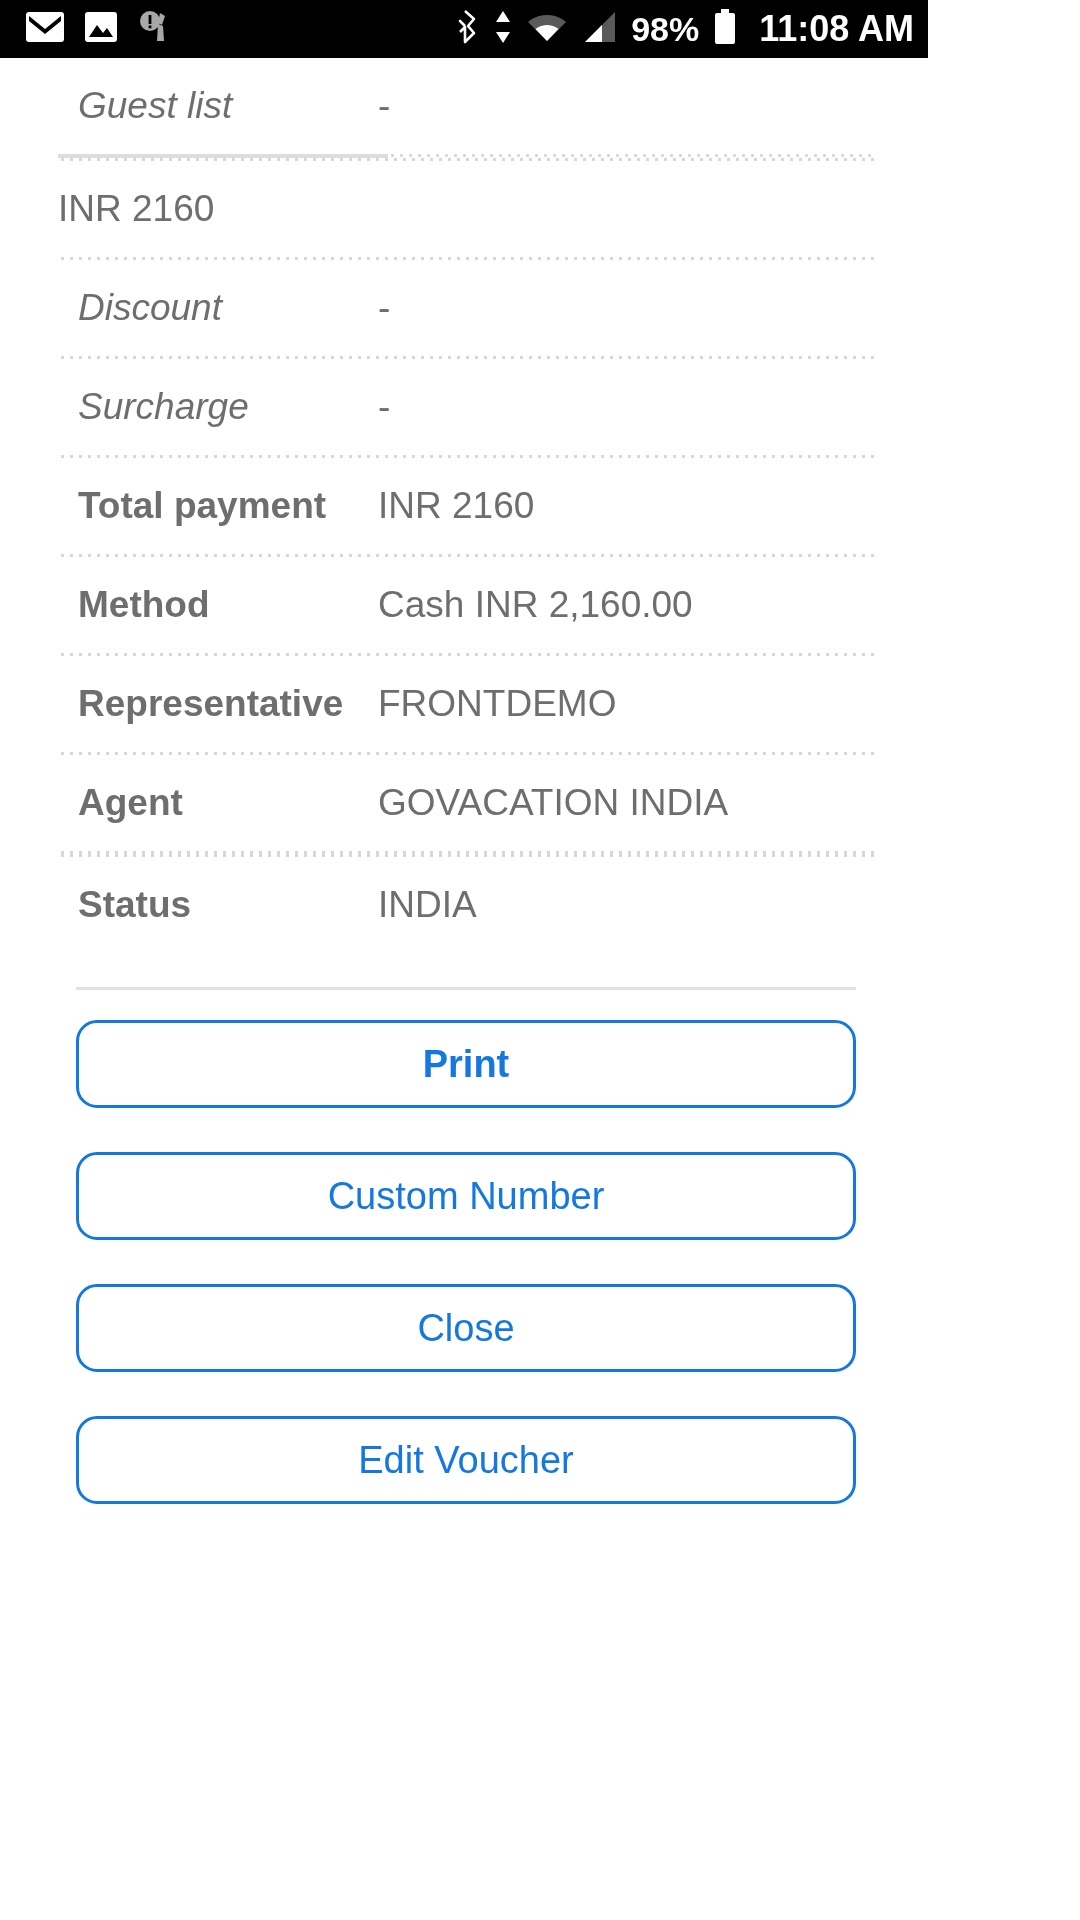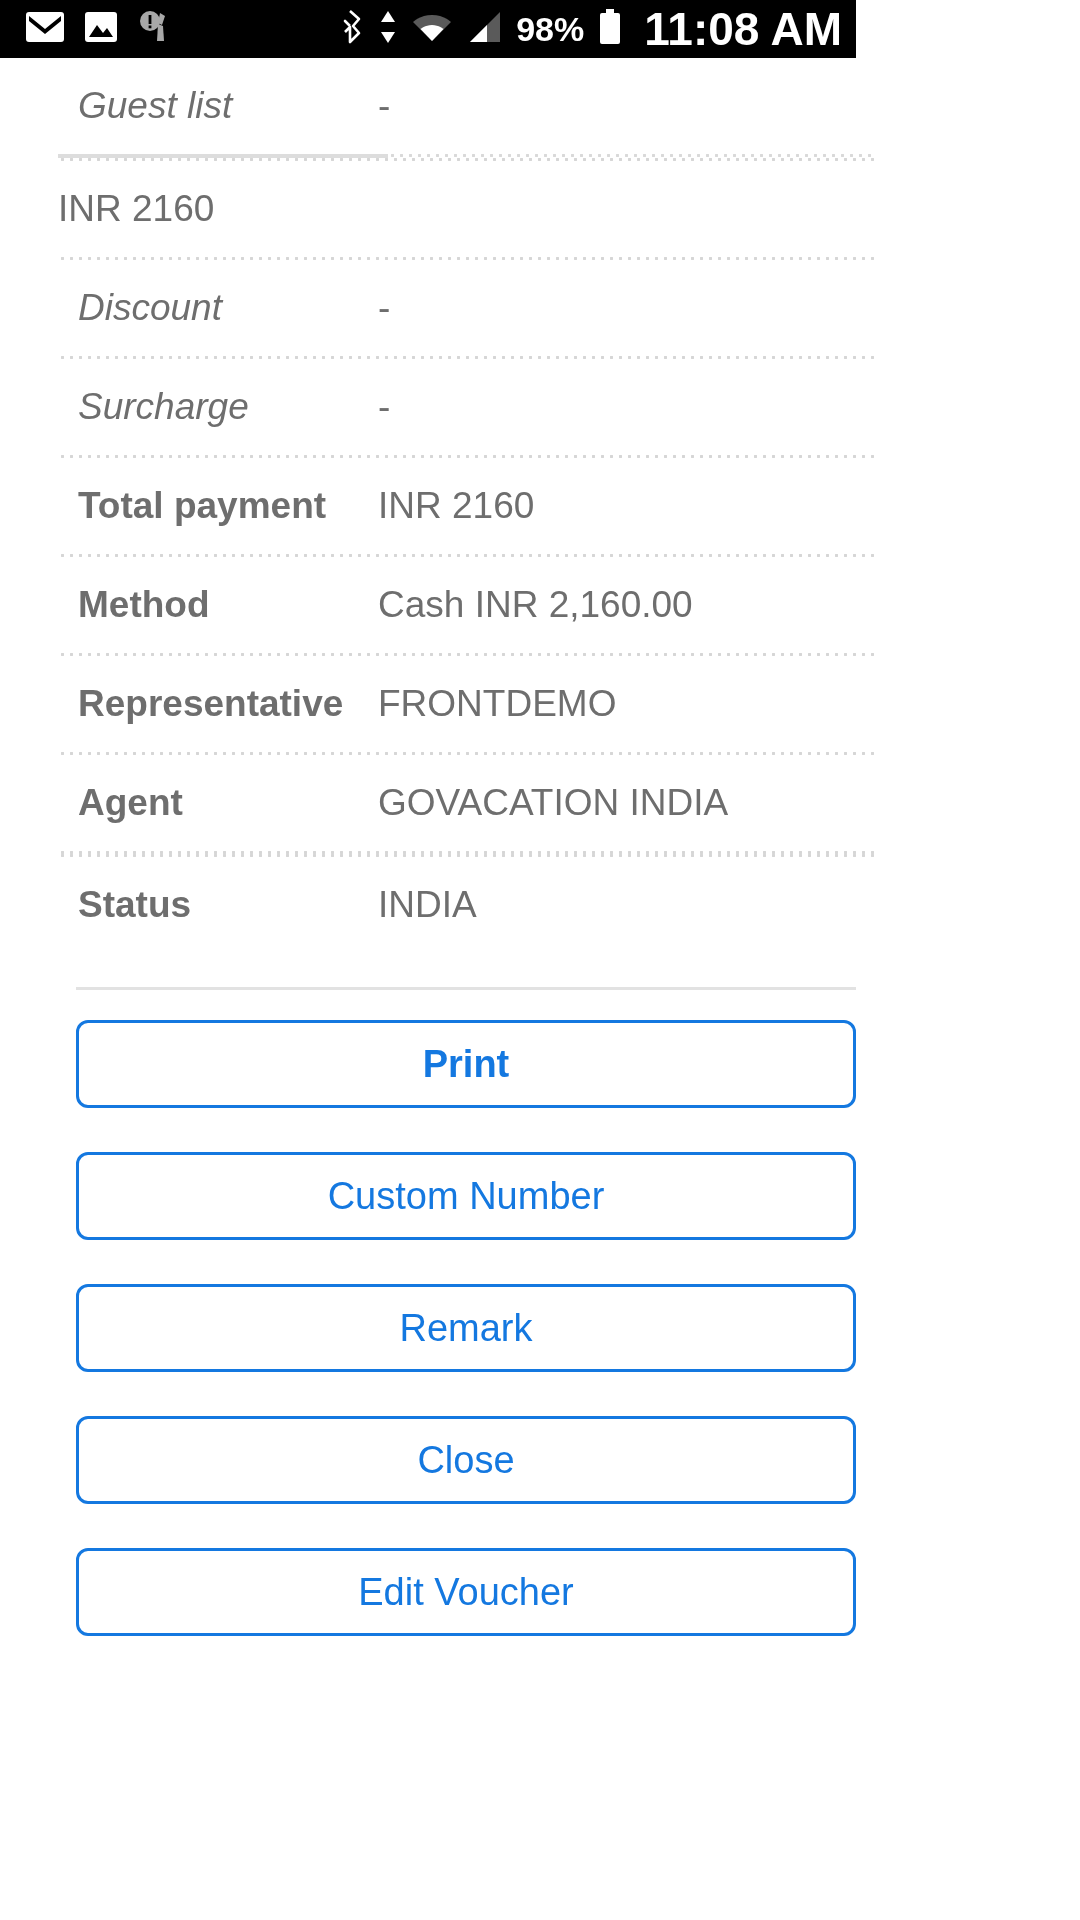--- a/index.html
+++ b/index.html
@@ -6,34 +6,34 @@
   html, body {
     width:1080px; height:1920px;
     background:#ffffff;
     font-family:"Liberation Sans", sans-serif;
     overflow:hidden;
   }
 
   
   .statusbar{
     position:relative;
-    width:856px; height:58px;
+    width:928px; height:58px;
     background:#000000;
     display:flex; align-items:center;
     padding:0 14px 0 26px;
   }
   .sb-left{ display:flex; align-items:center; gap:20px; }
   .sb-right{ display:flex; align-items:center; gap:14px; margin-left:auto; }
   .sb-icon{ display:block; }
   .sb-battpct{
     color:#ffffff; font-size:34px; font-weight:bold;
     letter-spacing:0px; line-height:1;
   }
   .sb-clock{
-    color:#ffffff; font-size:46px; font-weight:bold;
+    color:#ffffff; font-size:36px; font-weight:bold;
     letter-spacing:0px; line-height:1; margin-left:8px;
   }
 
   
   .content{
     width:932px;
     background:#ffffff;
     padding:0;
   }
 
@@ -110,21 +110,21 @@
 
   
   .btn-stack{ padding-top:30px; }
   .btn{
     display:flex;
     align-items:center;
     justify-content:center;
     margin:0 76px 44px 76px;
     height:88px;
     border:3px solid #1478e0;
-    border-radius:12px;
+    border-radius:21px;
     background:#ffffff;
     color:#1478e0;
     font-size:38px;
     line-height:1;
     cursor:pointer;
     user-select:none;
   }
   .btn.primary{ font-weight:bold; }
 </style>
 </head>
@@ -253,23 +253,20 @@
   <div class="divider-solid"></div>
 
   <div class="btn-stack">
     <div class="btn primary">
       <span>Print</span>
     </div>
     <div class="btn">
       <span>Custom Number</span>
     </div>
     <div class="btn">
-      <span>Remark</span>
-    </div>
-    <div class="btn">
       <span>Close</span>
     </div>
     <div class="btn">
       <span>Edit Voucher</span>
     </div>
   </div>
 
 </div>
 
 </body></html>

